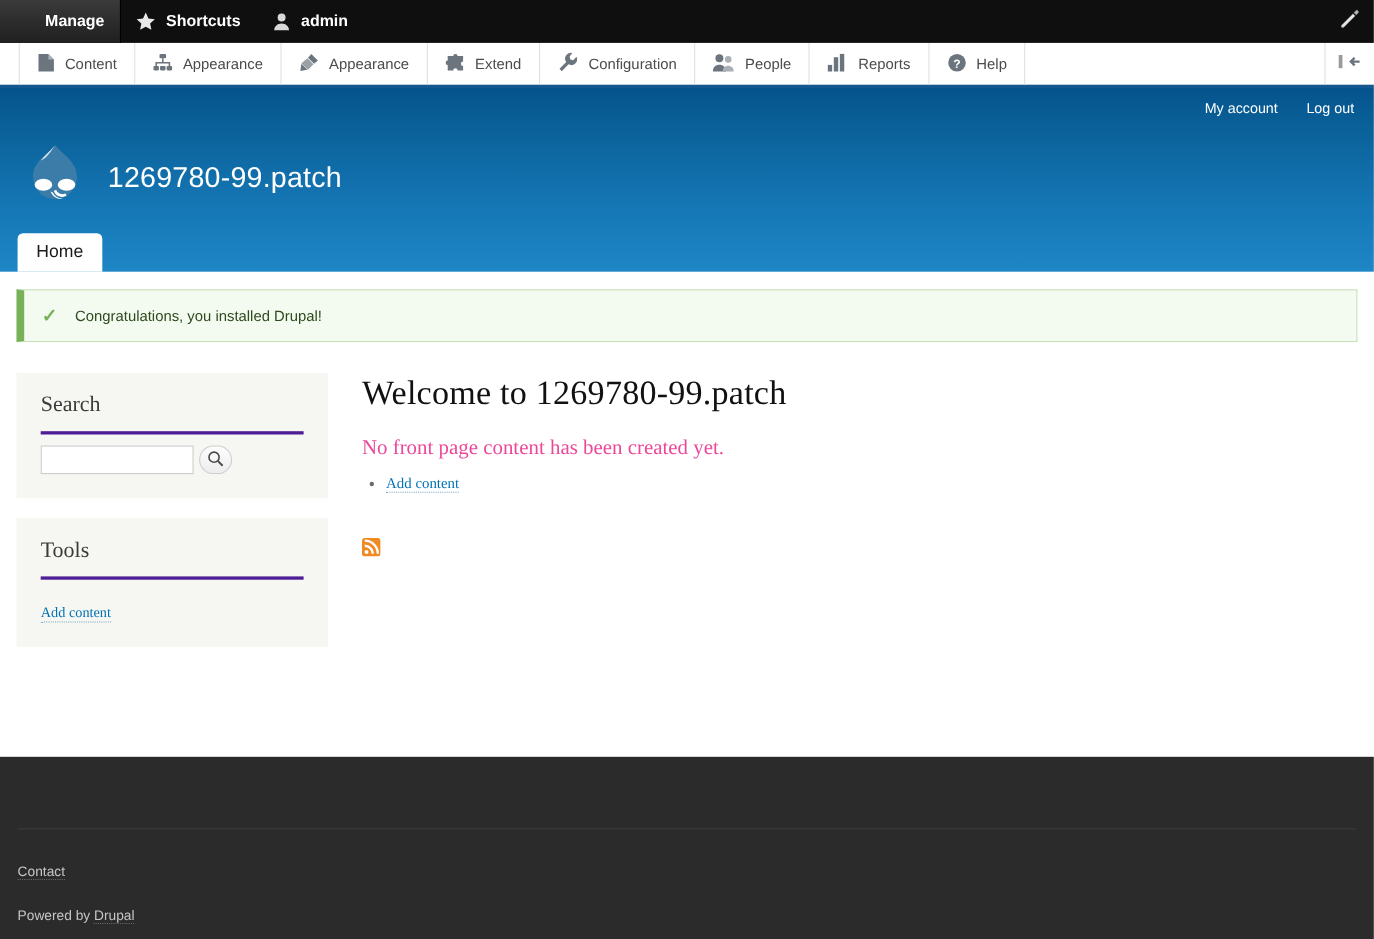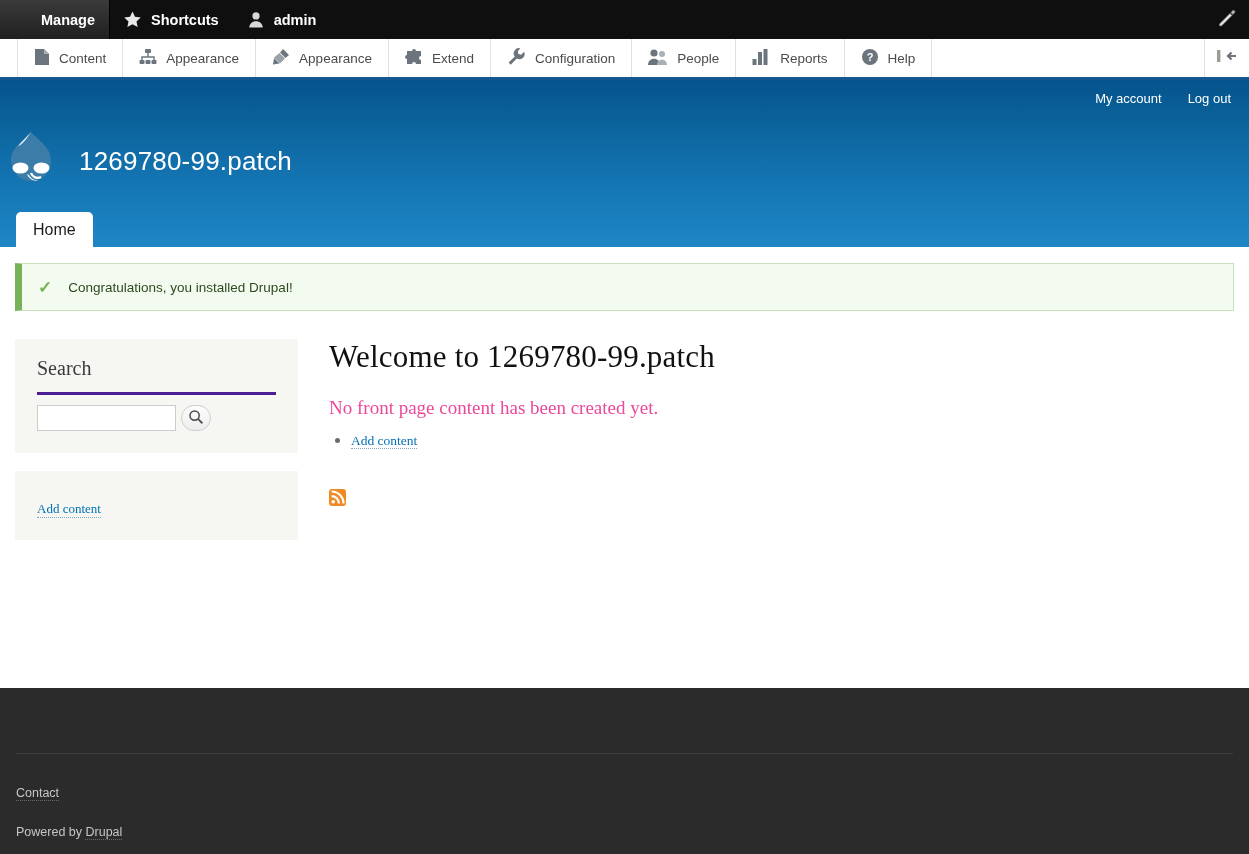--- a/index.html
+++ b/index.html
@@ -82,21 +82,21 @@
   .user-links {
     position: absolute;
     right: 18px; top: 11px;
     display: flex; gap: 26px;
   }
   .user-links a {
     color: #fff; font-size: 13px; text-decoration: none;
   }
   .brand {
     position: absolute;
-    left: 1px; top: 48px;
+    left: 20px; top: 48px;
     display: flex; align-items: center; gap: 18px;
   }
   .site-name {
     color: #fff;
     font-size: 26px;
     font-weight: normal;
     letter-spacing: .2px;
   }
   .tabs-row {
     position: absolute;
@@ -431,20 +431,21 @@
                 <svg width="16" height="16" viewBox="0 0 16 16">
                   <circle cx="6.6" cy="6.6" r="4.6" stroke="#4a4a4a" stroke-width="1.5" fill="none"></circle>
                   <line x1="10.2" y1="10.2" x2="14.4" y2="14.4" stroke="#4a4a4a" stroke-width="1.8"></line>
                 </svg>
               </span>
             </button>
           </div>
         </div>
 
         <div class="block">
+          <h2 class="block-title">Tools</h2>
           <a class="tools-link" href="#">Add content</a>
         </div>
 
       </div>
 
       <div class="content-col">
         <h1 class="page-title">Welcome to 1269780-99.patch</h1>
         <p class="no-content">No front page content has been created yet.</p>
         <ul class="content-list">
           <li>

